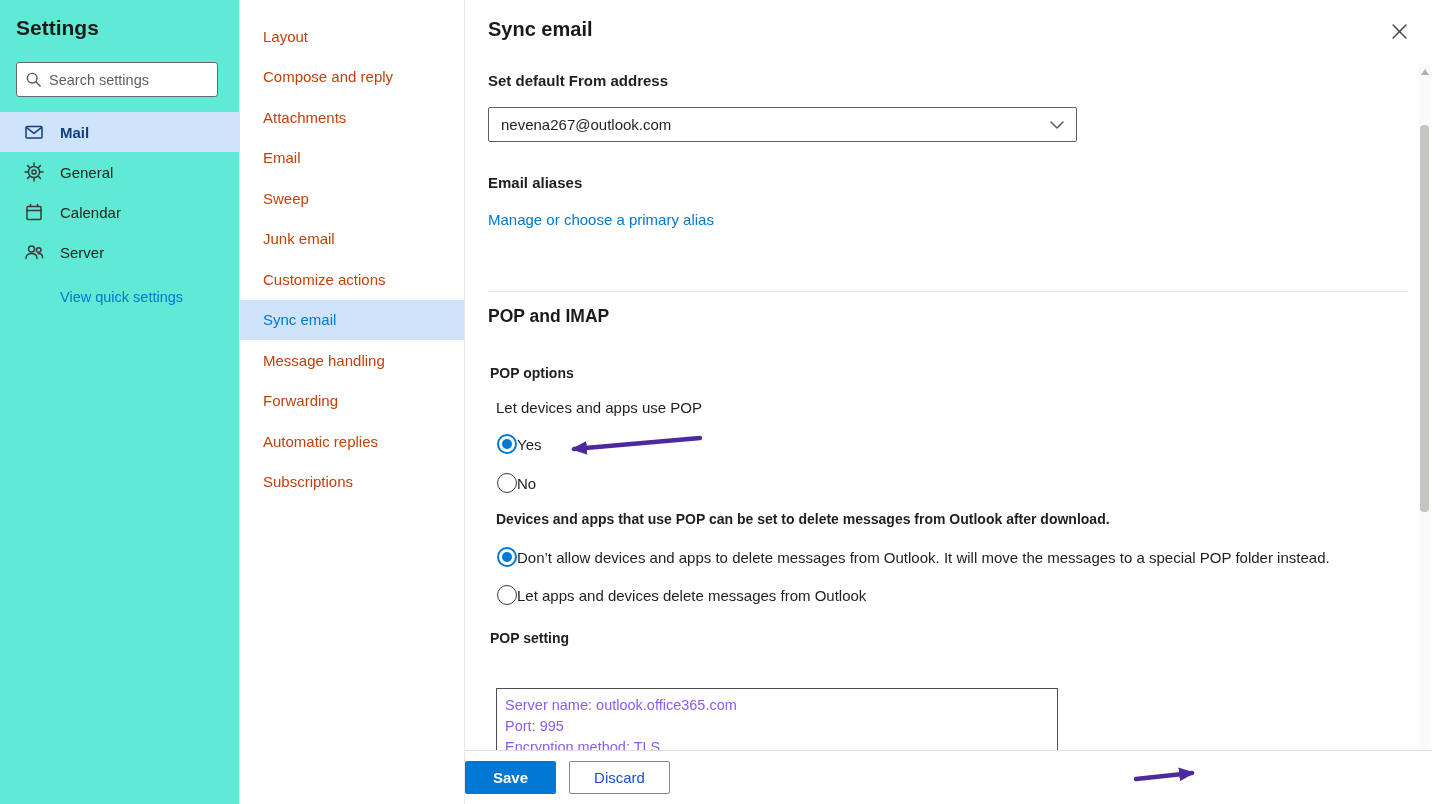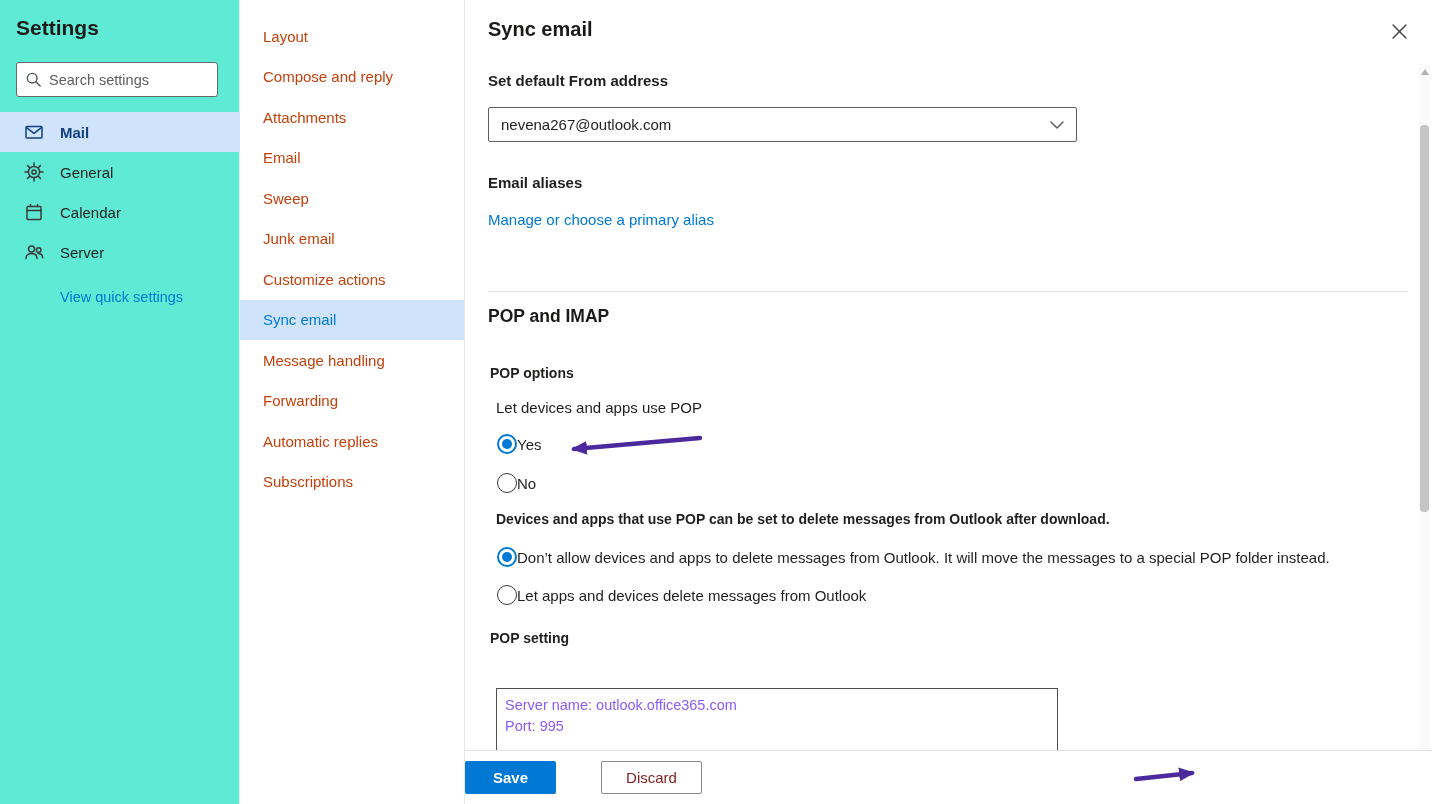--- a/index.html
+++ b/index.html
@@ -48,21 +48,21 @@
   .radio.off { border:1.5px solid #3b3a39; background:#fff; }
   .radio.on  { border:2px solid #0078d4; background:#fff; }
   .radio.on::after { content:""; position:absolute; left:50%; top:50%; width:10px; height:10px; margin:-5px 0 0 -5px; border-radius:50%; background:#0078d4; }
   .radio-label { font-size:15px; color:#201f1e; }
 
   .pop-box { position:absolute; left:31px; top:655px; width:562px; height:79px; border:1px solid #4f4f4f; padding:6px 8px; font-size:14.5px; color:#8b5cf6; line-height:21px; background:#fff;margin-top:33px; }
 
   .footer { position:absolute; left:0; right:0; bottom:0; height:54px; background:#fff; border-top:1px solid #e1dfdd; display:flex; align-items:center; gap:13px; padding-right:16px; }
   .btn { height:33px; border-radius:2px; font-size:15px; font-family:"Liberation Sans",sans-serif; display:flex; align-items:center; justify-content:center; cursor:pointer; }
   .btn-save { width:91px; background:#0078d4; color:#fff; border:none; font-weight:600; }
-  .btn-discard { width:101px; background:#fff; border:1px solid #8a8886; color:#7f1d1d;margin-left:32px; }
+  .btn-discard { width:101px; background:#fff; border:1px solid #8a8886; color:#1d4ed8; }
 
   
   .arrow-svg { position:absolute; pointer-events:none; }
   .arrow-yes  { left:548px; top:427px; }
   .arrow-save { left:1128px; top:756px; }
 
   
   .scroll-track { position:absolute; left:1419px; top:64px; width:11px; height:686px; background:#fafafa; }
   .scroll-up { position:absolute; left:1421px; top:69px; width:0; height:0; border-left:4.5px solid transparent; border-right:4.5px solid transparent; border-bottom:6px solid #b3b1af; }
   .scroll-thumb { position:absolute; left:1420px; top:125px; width:9px; height:387px; background:#c7c5c3; border-radius:4px; cursor:pointer; }
@@ -202,20 +202,21 @@
   <div class="radio-row" style="left:32px; top:585px;">
     <span class="radio off"></span>
     <span class="radio-label">Let apps and devices delete messages from Outlook</span>
   </div>
 
   <div class="pop-setting-label">POP setting</div>
 
   <div class="pop-box">
     <div>Server name: outlook.office365.com</div>
     <div>Port: 995</div>
+    <div>Encryption method: TLS</div>
   </div>
 
   <footer class="footer">
     <button class="btn btn-save">Save</button>
     <button class="btn btn-discard">Discard</button>
   </footer>
 </main>
 
 <svg class="arrow-svg arrow-yes" width="160" height="36" viewBox="0 0 160 36">
   <defs>

